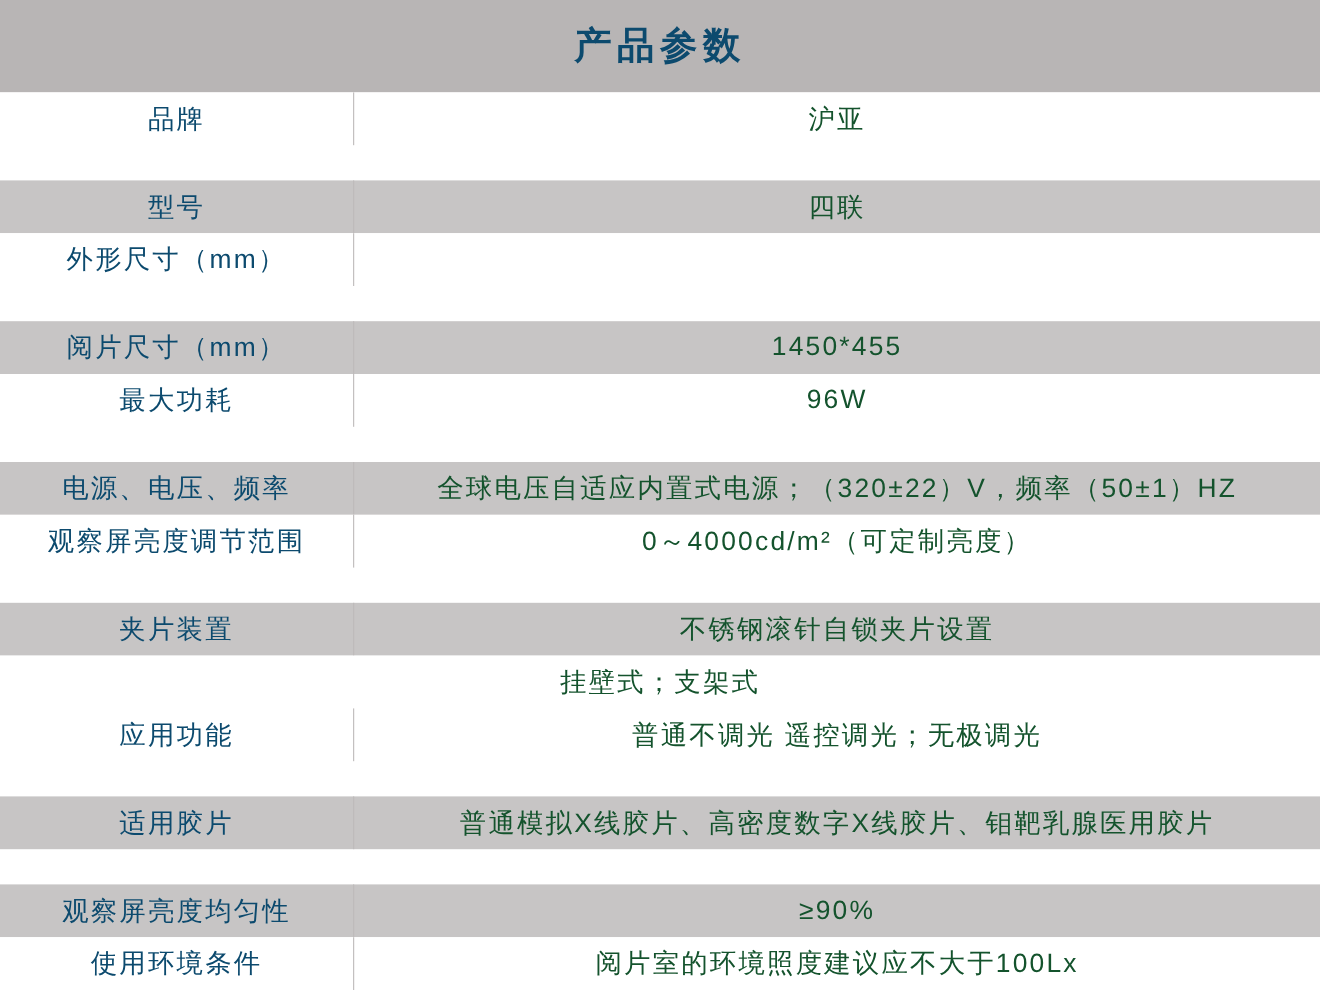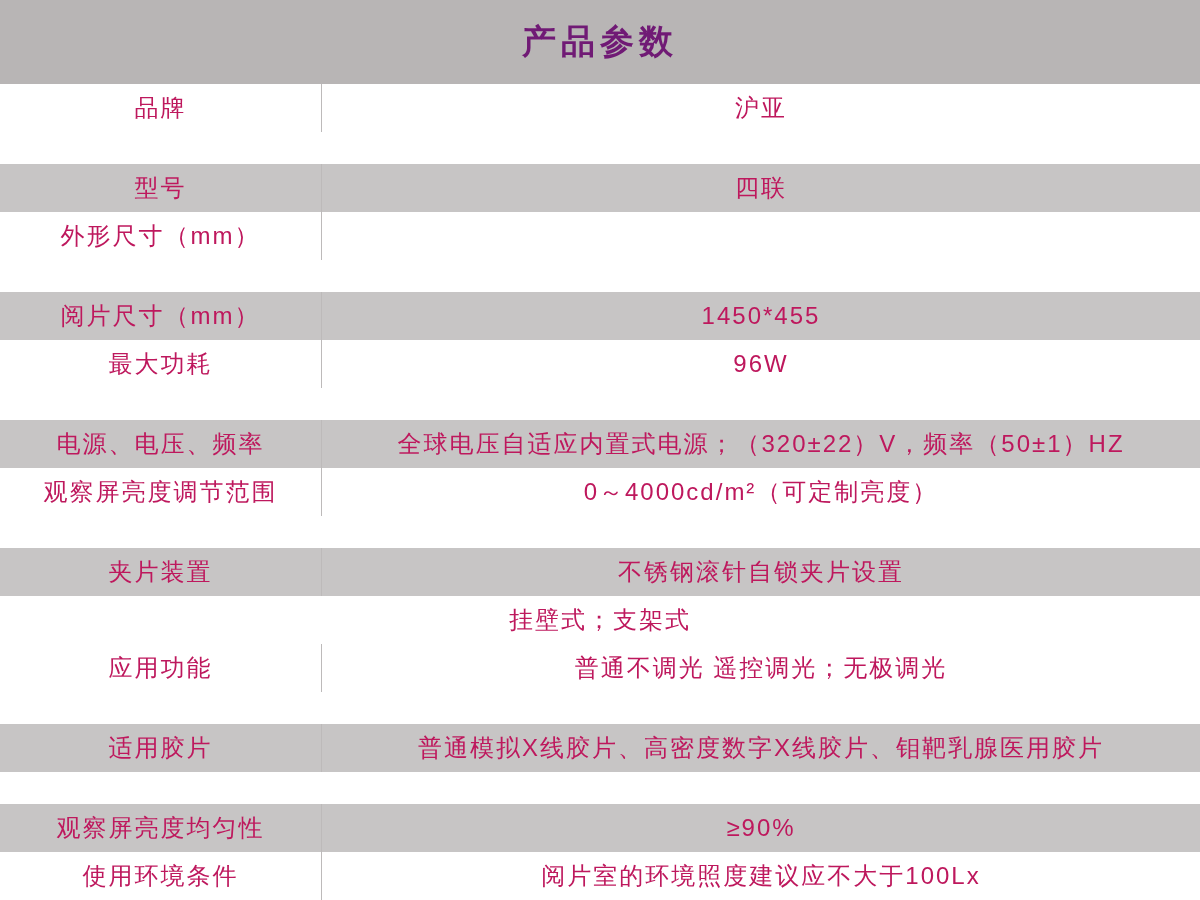--- a/index.html
+++ b/index.html
@@ -24,21 +24,21 @@
     height: 84px;
     flex: 0 0 84px;
     background: #b8b5b5;
     display: flex;
     align-items: center;
     justify-content: center;
   }
   .spec-title {
     font-size: 34px;
     font-weight: bold;
-    color: #701a75;
+    color: #0c4a6e;
     letter-spacing: 5px;
   }
   .spec-body {
     flex: 1;
     display: flex;
     flex-direction: column;
   }
   .spec-row {
     flex: 1;
     display: flex;
@@ -52,31 +52,31 @@
   .cell-label {
     width: 322px;
     flex: 0 0 322px;
     box-sizing: border-box;
     border-right: 1px solid #bdbaba;
     display: flex;
     align-items: center;
     justify-content: center;
     text-align: center;
     font-size: 24px;
-    color: #be185d;
+    color: #0c4a6e;
     letter-spacing: 2px;
   }
   .cell-value {
     flex: 1;
     display: flex;
     align-items: center;
     justify-content: center;
     text-align: center;
     font-size: 24px;
-    color: #be185d;
+    color: #14532d;
     letter-spacing: 2px;
     padding: 0 10px;
   }
 </style>
 </head>
 <body>
 
 <div class="spec-table">
   <div class="spec-header">
     <div class="spec-title">产品参数</div>

